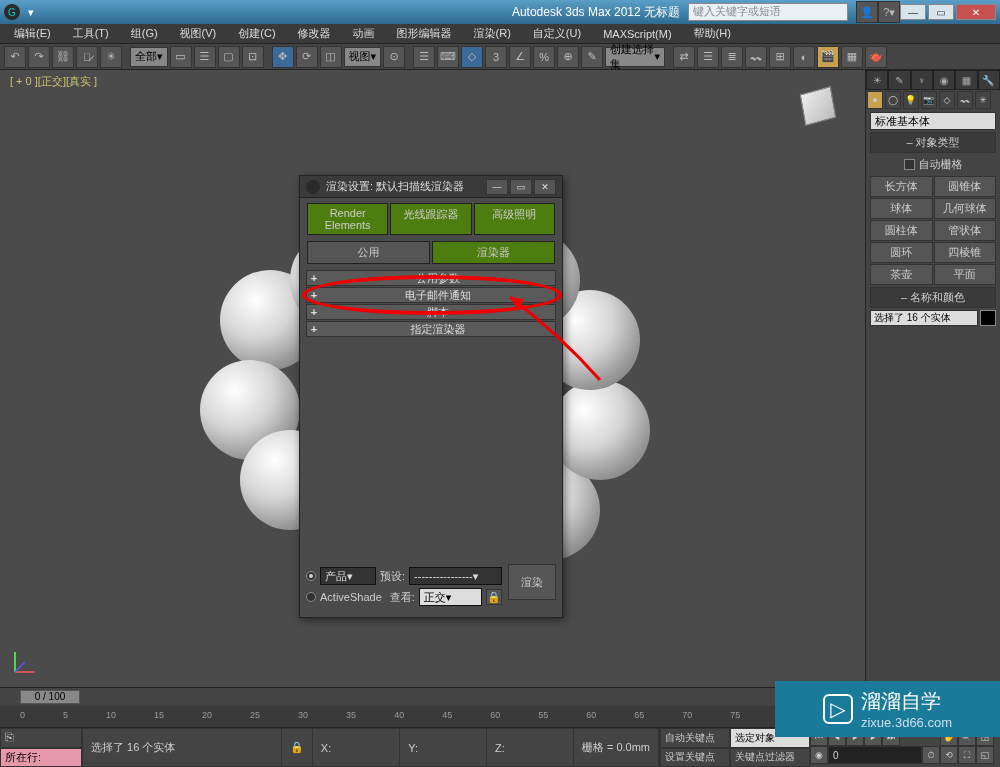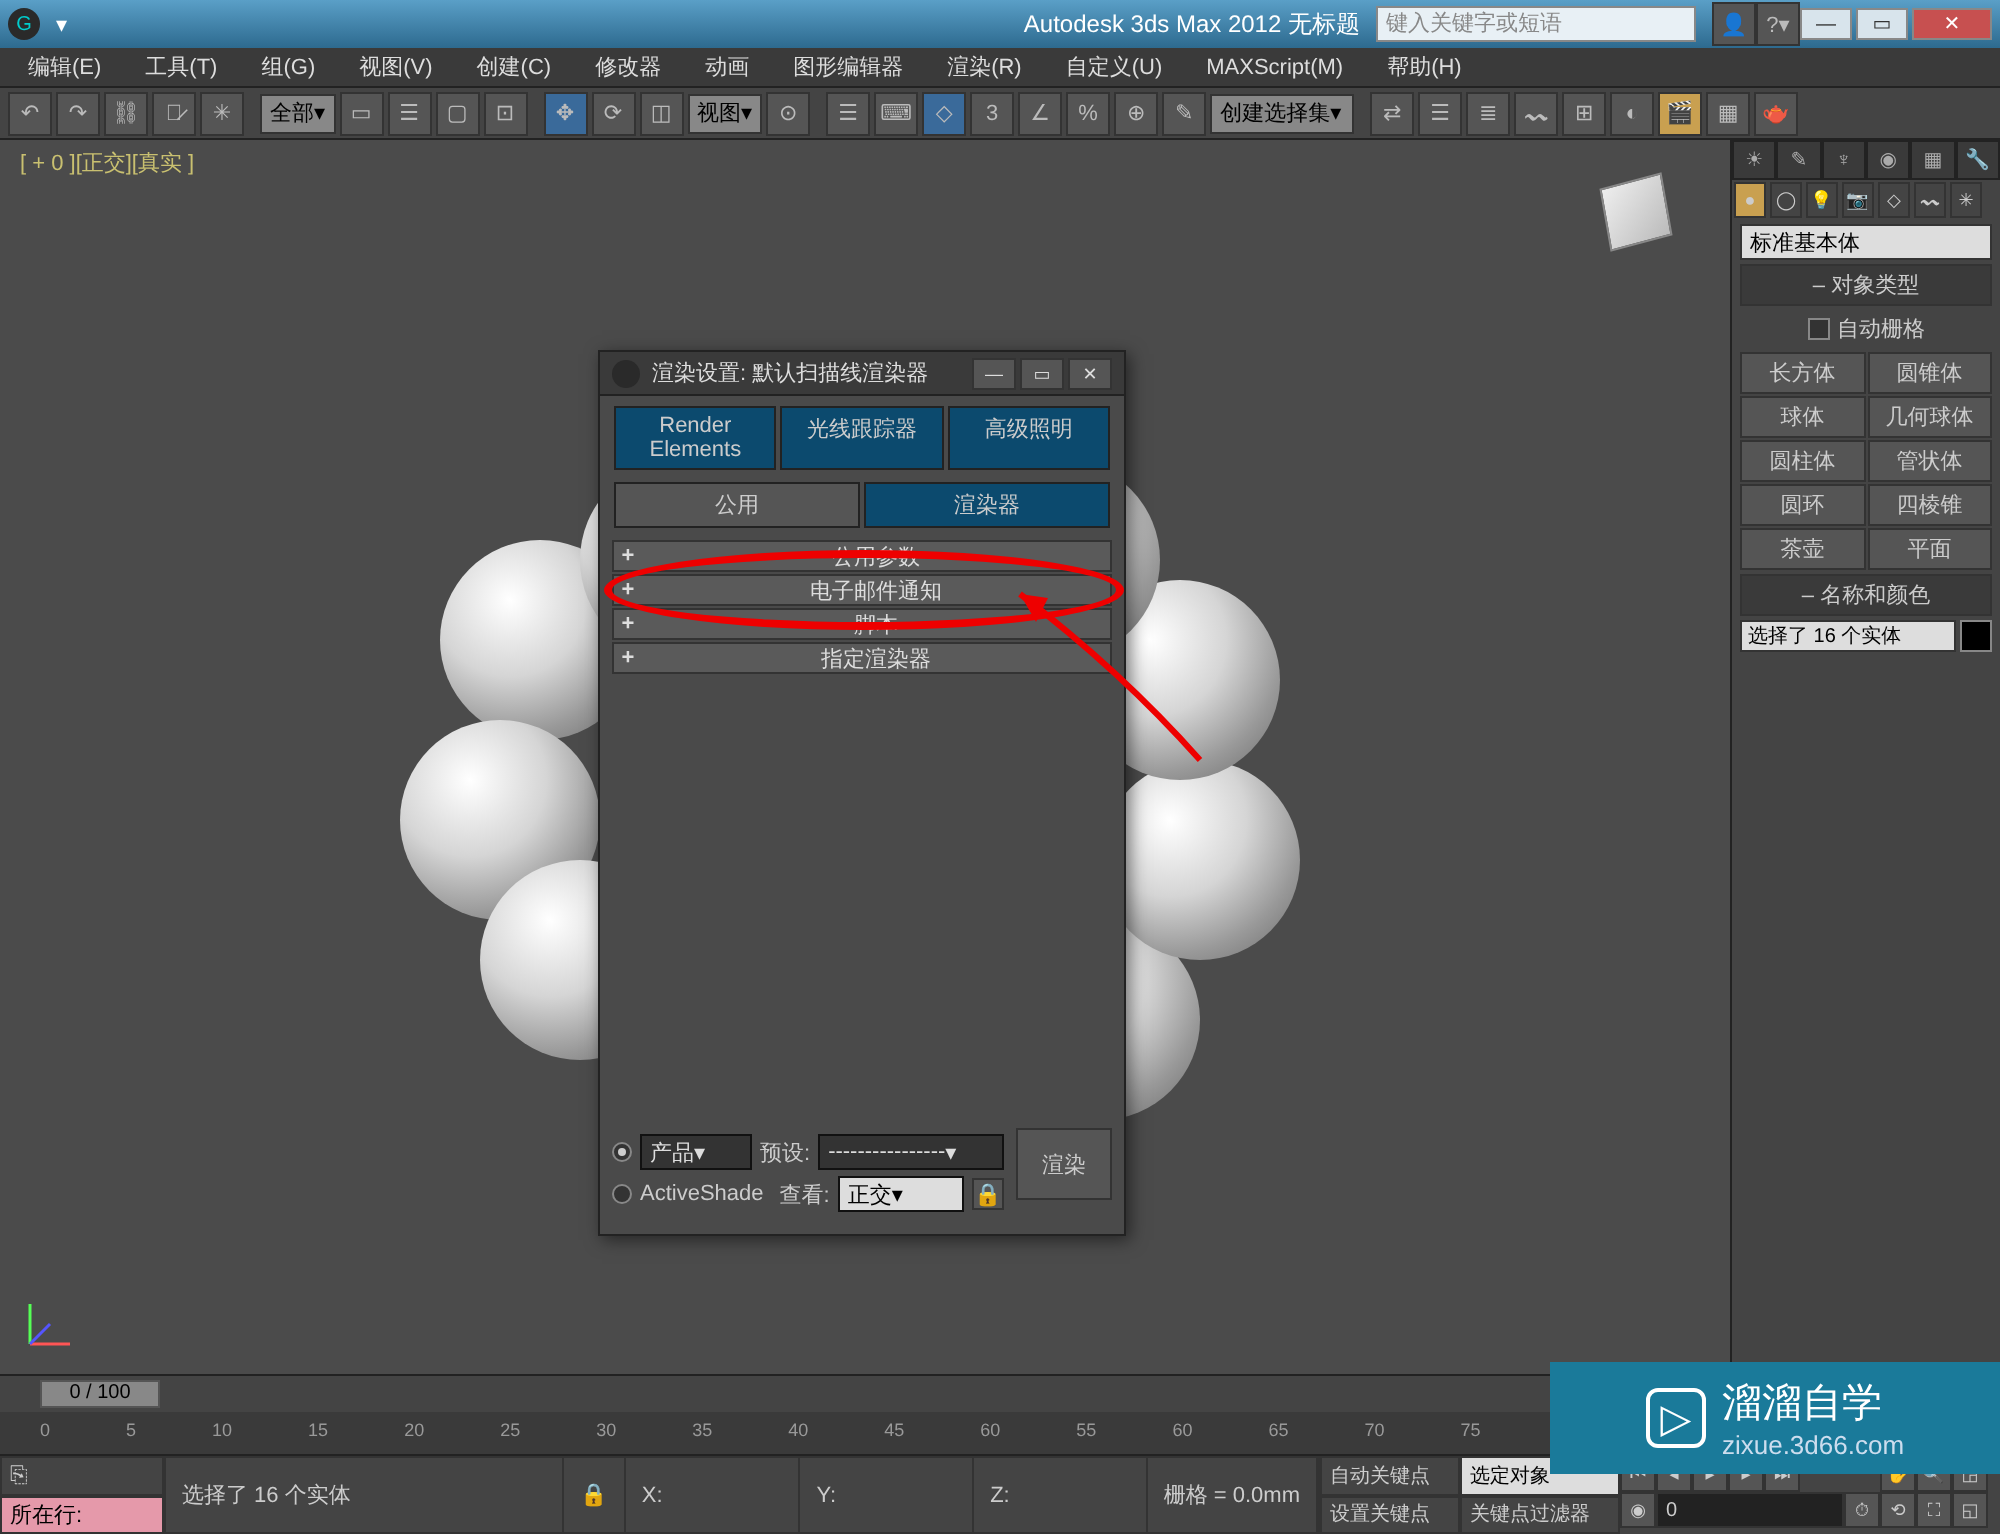--- a/index.html
+++ b/index.html
@@ -34,21 +34,21 @@
 .sphere { position:absolute; border-radius:50%; background:radial-gradient(circle at 35% 30%, #fff, #d5d5d5 40%, #999 70%, #666);}
 .axis-gizmo { position:absolute; bottom:10px; left:10px; width:30px;height:30px;}
 
 
 .dialog { position:absolute; top:175px; left:299px; width:264px; height:443px; background:#4a4a4a; border:1px solid #222; box-shadow:2px 2px 8px rgba(0,0,0,0.5);}
 .dialog-title { height:22px; background:#3a3a3a; border-bottom:1px solid #222; display:flex; align-items:center; padding:0 6px; color:#ddd; font-size:11px;}
 .dialog-title .dlg-icon {width:14px;height:14px;background:#2a2a2a;border-radius:50%;margin-right:6px;}
 .dialog-title .dlg-spacer{flex:1;}
 .dialog-title .dlg-btn{width:22px;height:16px;background:#555;border:1px solid #333;margin-left:2px;display:flex;align-items:center;justify-content:center;font-size:9px;}
 .dialog-tabs { display:flex; flex-wrap:wrap; padding:4px 6px 0 6px; gap:0;}
-.dialog-tab { flex:1; min-width:80px; text-align:center; padding:3px 4px; background:#0c4a6e; border:1px solid #222; color:#ccc; font-size:11px; margin:1px;}
+.dialog-tab { flex:1; min-width:80px; text-align:center; padding:3px 4px; background:#4d7c0f; border:1px solid #222; color:#ccc; font-size:11px; margin:1px;}
 .dialog-tab.active { background:#555; }
 .dialog-body { padding:4px 6px;}
 .rollout { height:16px; background:#5a5a5a; border:1px solid #333; margin:1px 0; display:flex; align-items:center; position:relative;}
 .rollout .plus { width:14px; text-align:center; color:#ddd; font-weight:bold;}
 .rollout .label { flex:1; text-align:center; color:#ddd; font-size:11px;}
 .dialog-bottom { position:absolute; bottom:8px; left:6px; right:6px;}
 .dlg-row { display:flex; align-items:center; gap:4px; margin:3px 0; font-size:11px;}
 .dlg-row .radio { width:10px;height:10px;border-radius:50%;border:1px solid #888;background:#333;}
 .dlg-row .radio.on::after{content:"";display:block;width:4px;height:4px;background:#ccc;border-radius:50%;margin:2px;}
 .dlg-select { background:#333; border:1px solid #111; color:#ddd; height:18px; padding:0 4px; display:flex;align-items:center; font-size:11px;}
@@ -149,21 +149,21 @@
   <div class="tb-btn">⊙</div>
   <div class="tb-sep"></div>
   <div class="tb-btn">☰</div>
   <div class="tb-btn">⌨</div>
   <div class="tb-btn active">◇</div>
   <div class="tb-btn">3</div>
   <div class="tb-btn">∠</div>
   <div class="tb-btn">%</div>
   <div class="tb-btn">⊕</div>
   <div class="tb-btn">✎</div>
-  <div class="tb-dropdown" style="width:72px"><span>创建选择集</span> ▾</div>
+  <div class="tb-dropdown" style="width:60px"><span>创建选择集</span> ▾</div>
   <div class="tb-sep"></div>
   <div class="tb-btn">⇄</div>
   <div class="tb-btn">☰</div>
   <div class="tb-btn">≣</div>
   <div class="tb-btn">〰</div>
   <div class="tb-btn">⊞</div>
   <div class="tb-btn">◐</div>
   <div class="tb-btn active" style="background:#c9a050">🎬</div>
   <div class="tb-btn">▦</div>
   <div class="tb-btn">🫖</div>

